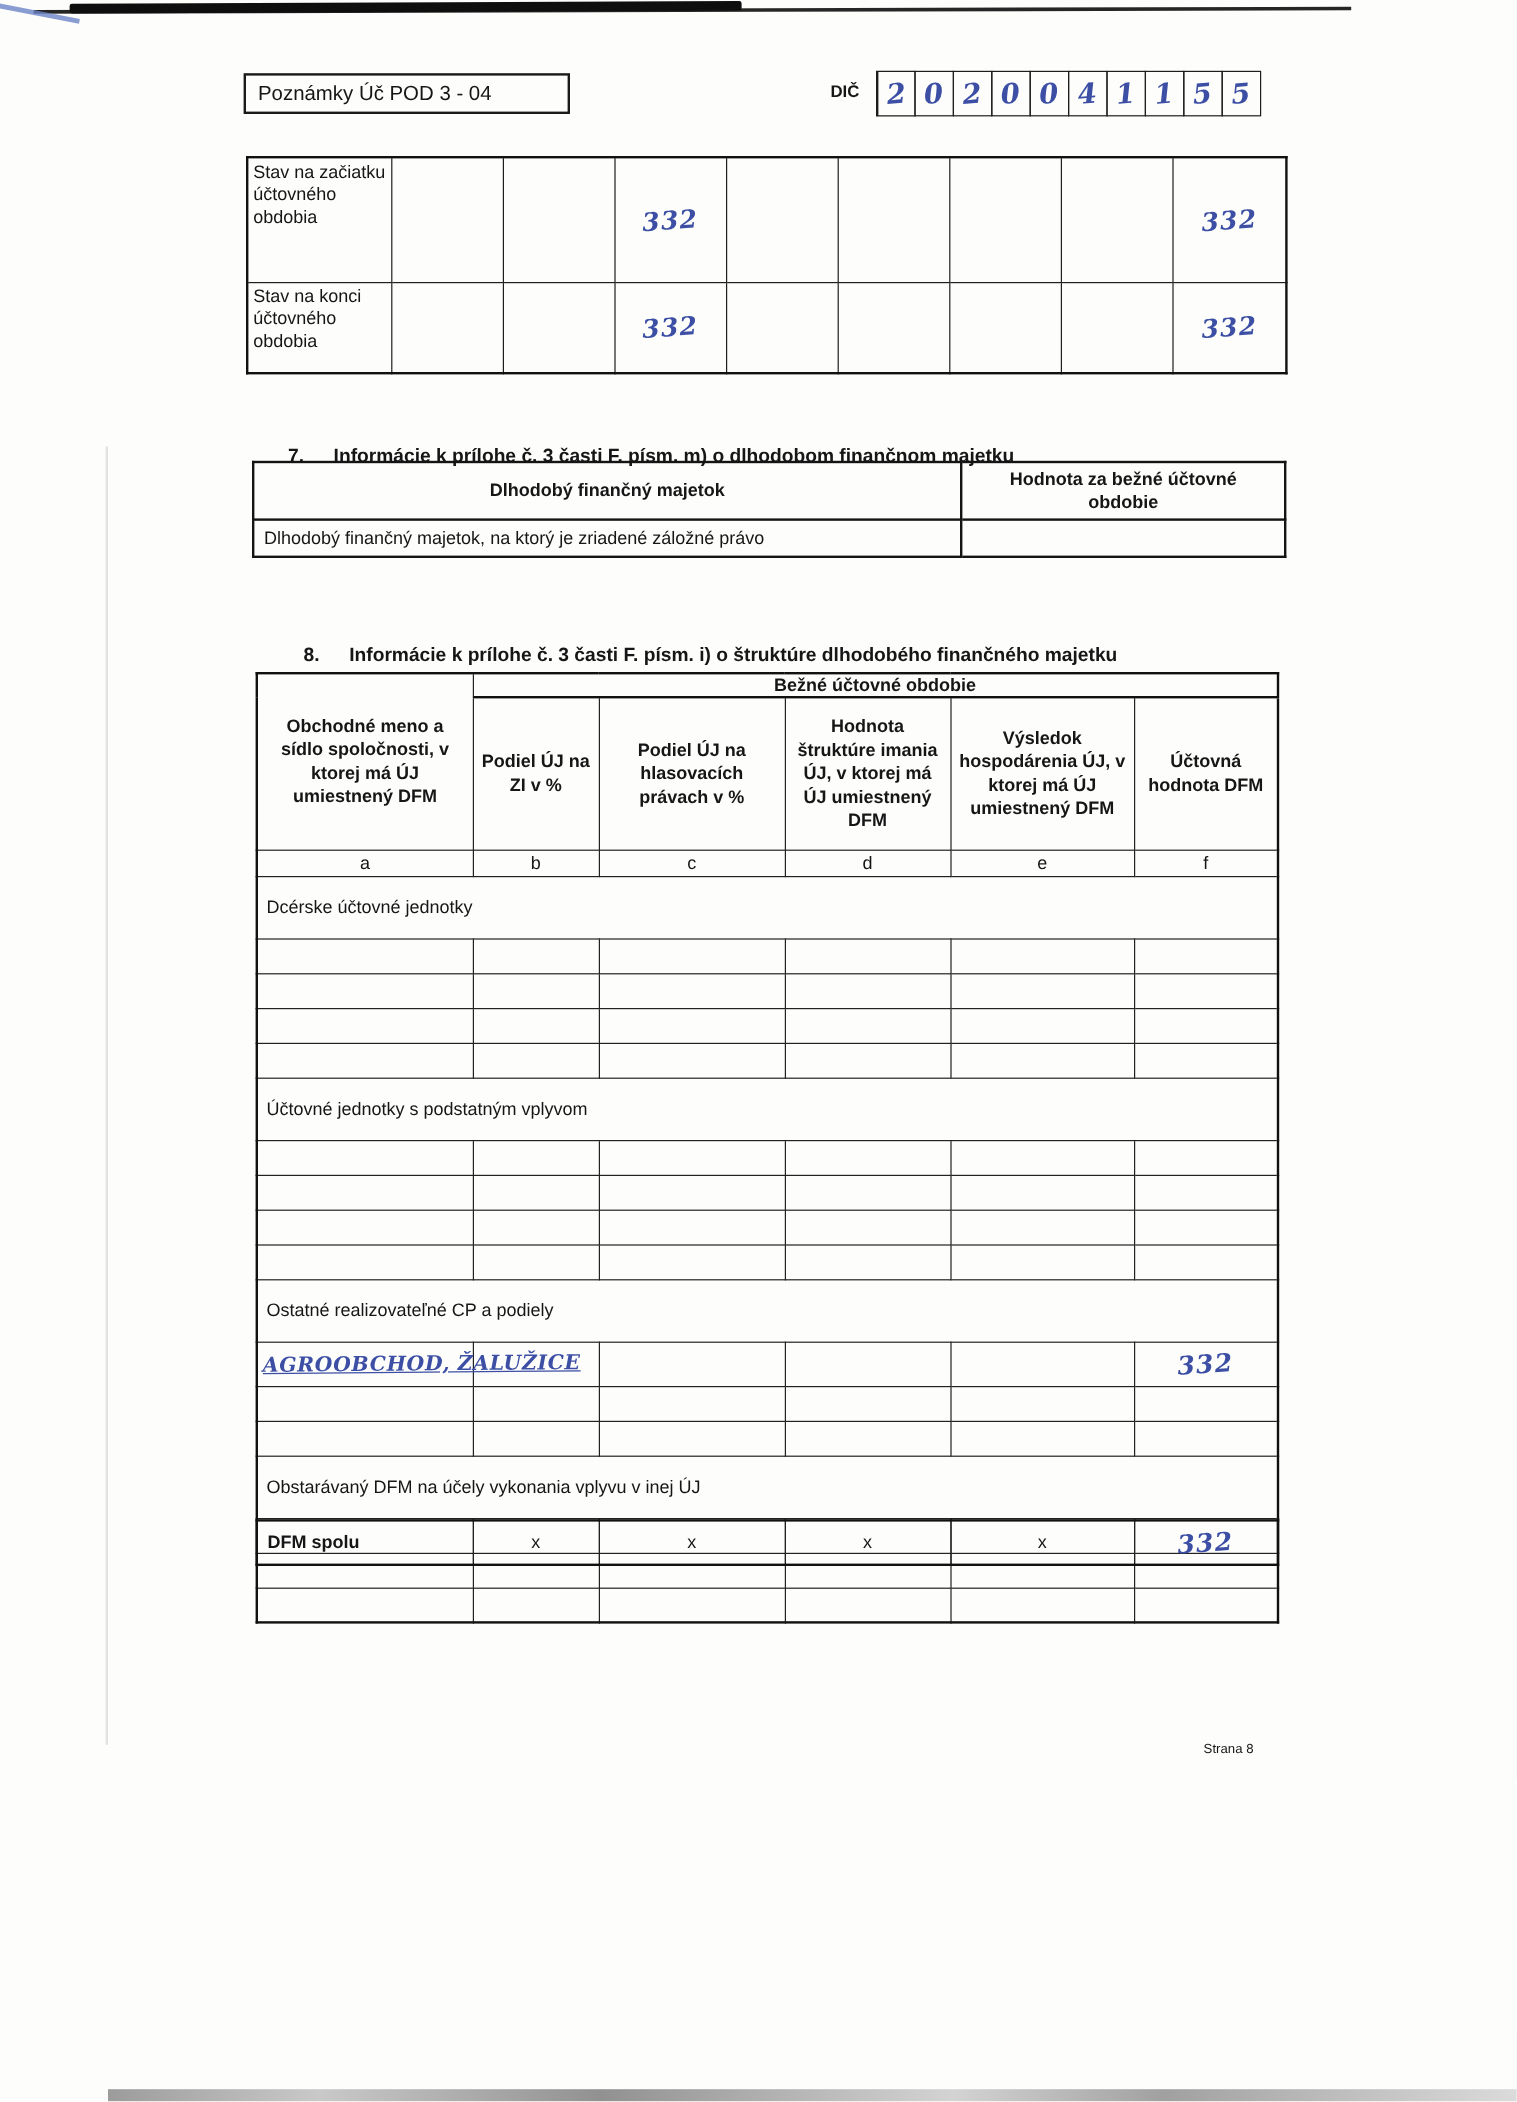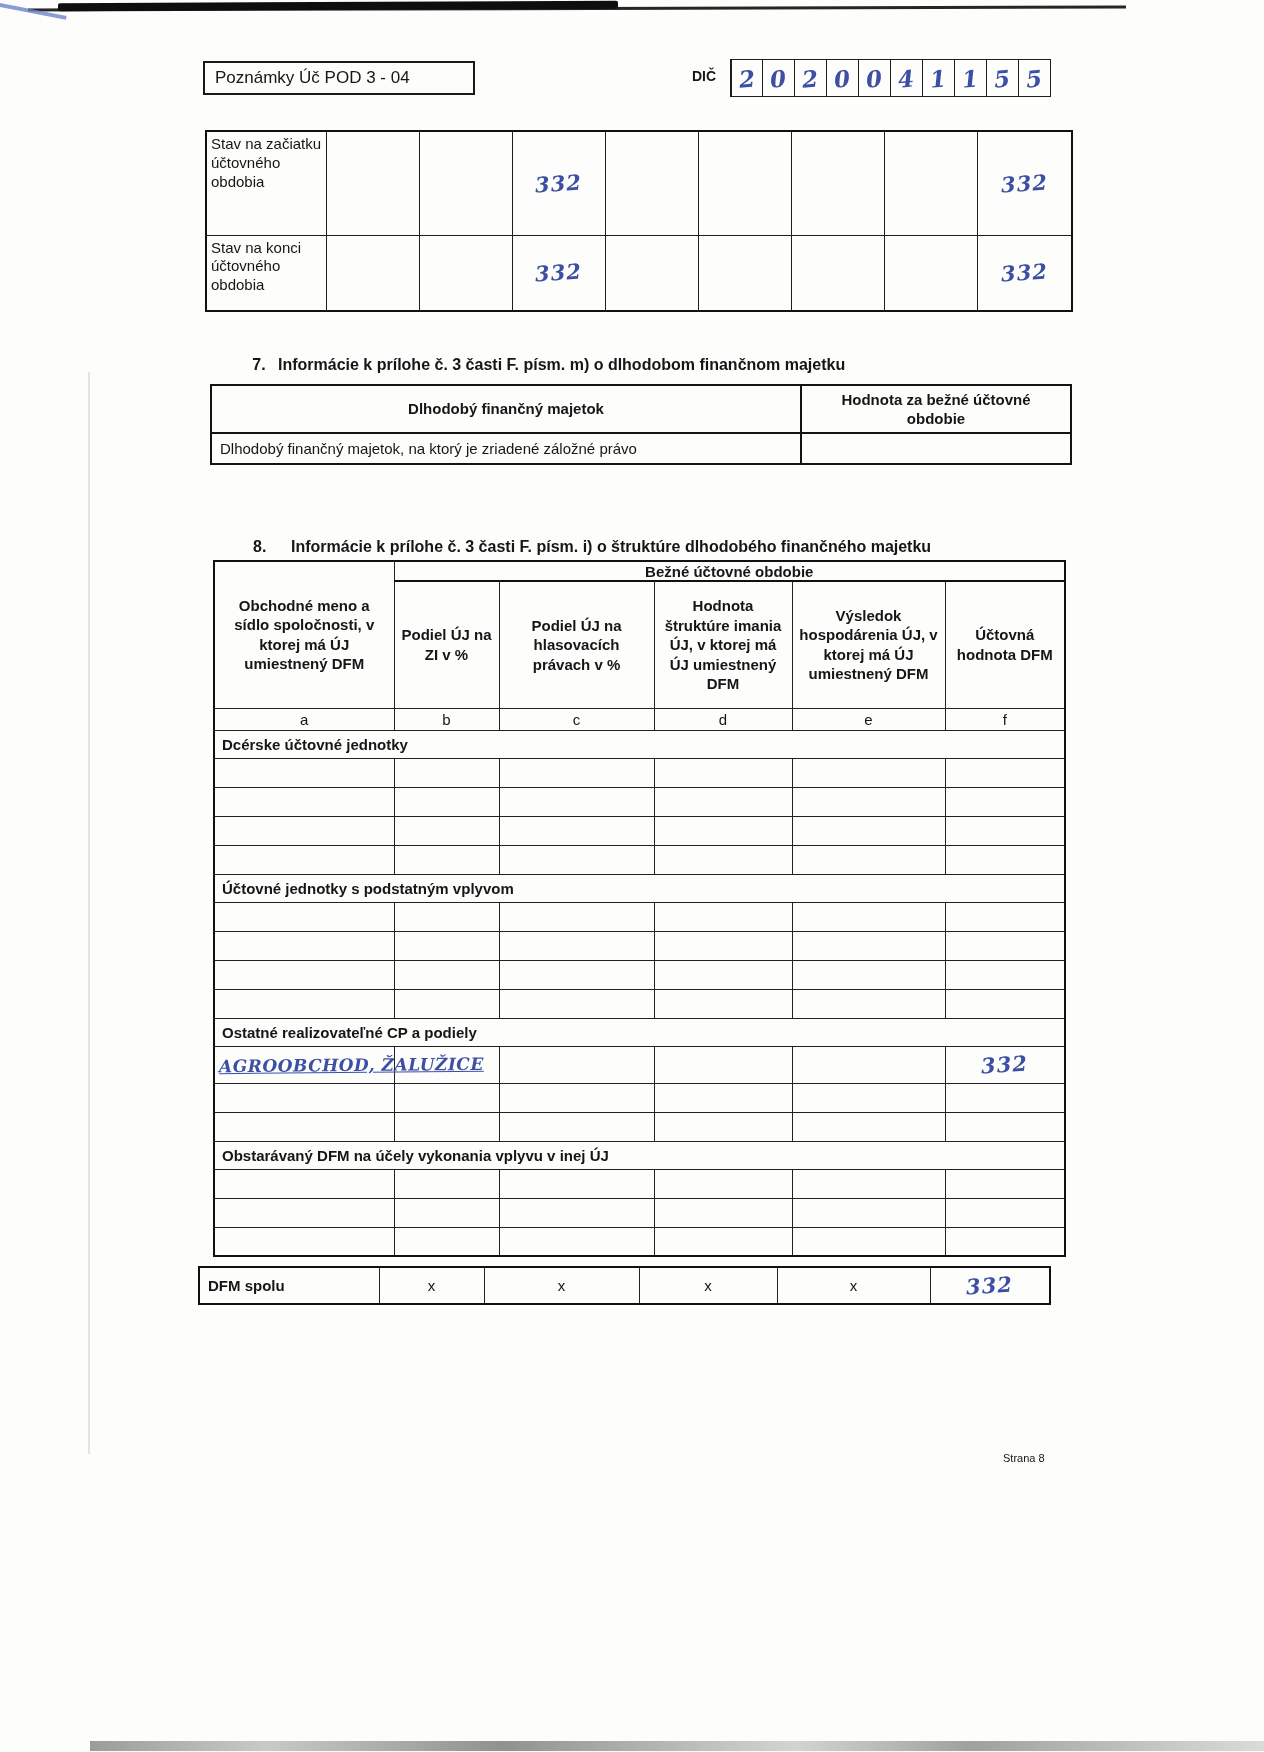--- a/index.html
+++ b/index.html
@@ -57,26 +57,26 @@
   .t7 .t7-row td { height:31px; }
   .t7 .t7-row-label { padding:4px 8px; font-weight:normal; text-align:left; }
 
   
   .t8 { left:213px; top:560px; width:851px; border:2px solid #111; }
   .t8 td { border:1px solid #222; font-size:15px; }
   .t8 .hdr-span { font-weight:bold; text-align:center; height:20px; border-bottom:2px solid #111; }
   .t8 .hdr-a    { font-weight:bold; text-align:center; vertical-align:middle; padding:4px 6px; line-height:1.3; }
   .t8 .hdr2 td  { font-weight:bold; text-align:center; vertical-align:middle; padding:4px 5px; line-height:1.3; height:127px; }
   .t8 .letters td { text-align:center; height:22px; }
-  .t8 .band td { font-weight:bold; padding:5px 7px; height:26px; }
+  .t8 .band td { font-weight:normal; padding:17px 7px; height:26px; }
   .t8 .empty td { height:29px; }
   .t8 .handrow td { height:37px; vertical-align:middle; }
   .t8 .hw-cell { text-align:center; }
   .t8 .name-cell { padding:2px 4px;margin-top:15px; }
-  .t8-total { left:198px; top:1266px; width:851px; border:2px solid #111; }
+  .t8-total { left:213px; top:1266px; width:851px; border:2px solid #111; }
   .t8-total td { border:1px solid #222; font-size:15px; height:37px; vertical-align:middle; }
   .t8-total .tlabel { font-weight:bold; padding:4px 8px; }
   .t8-total .xcell { text-align:center; }
   .t8-total .hw-cell { text-align:center; }
 
   .page-number { left:1003px; top:1452px; font-size:11px; }
 </style>
 </head>
 <body>
 
@@ -156,21 +156,21 @@
         <td class="val"><span class="hand hw">332</span></td>
         <td class="val"><span class="hand hw"></span></td>
         <td class="val"><span class="hand hw"></span></td>
         <td class="val"><span class="hand hw"></span></td>
         <td class="val"><span class="hand hw"></span></td>
         <td class="val"><span class="hand hw">332</span></td>
       </tr>
     </tbody>
   </table>
 
-  <div class="abs sec-title" style="left:240px; top:356px;text-align:center;">
+  <div class="abs sec-title" style="left:240px; top:372px;">
     <span class="num">7.</span><span>Informácie k prílohe č. 3 časti F. písm. m) o dlhodobom finančnom majetku</span>
   </div>
   <table class="abs t7">
     <colgroup>
         <col style="width:590px">
         <col style="width:270px">
       </colgroup>
     <tbody>
       <tr class="t7-head">
         <td>Dlhodobý finančný majetok</td>

